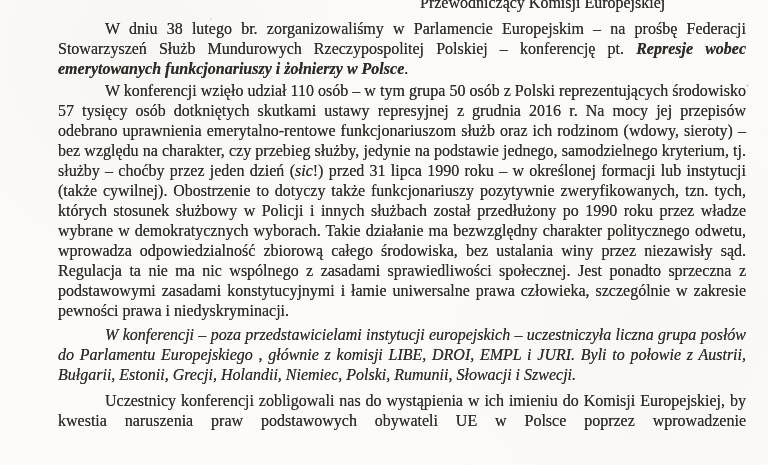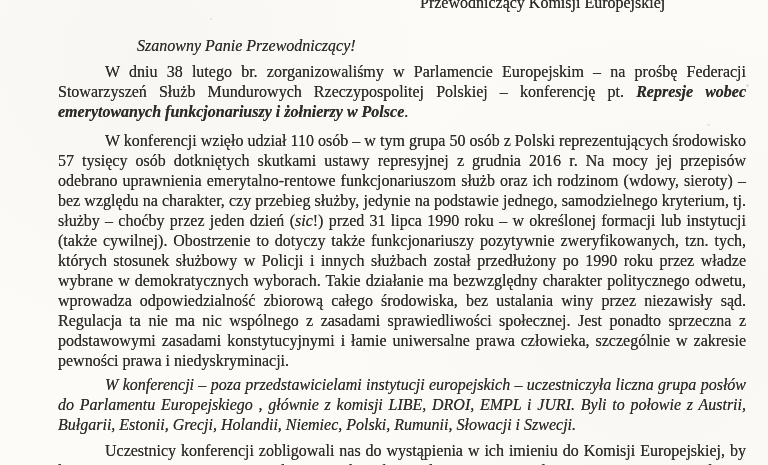--- a/index.html
+++ b/index.html
@@ -38,21 +38,21 @@
   .salutation {
     margin: 23px 0 0 79px;
     font-style: italic;
     text-align: left;
   }
   p.para {
     margin: 0;
     text-indent: 47px;
   }
   p.p1 { margin-top: 6px; }
-  p.p2 { margin-top: 9px; }
+  p.p2 { margin-top: 2px; }
   p.p3 { margin-top: 4px; font-style: italic; }
   p.p4 { margin-top: 6px; text-align-last: justify; }
   .bi { font-weight: bold; font-style: italic; }
   .i  { font-style: italic; }
   .speck {
     position: absolute;
     border-radius: 50%;
     background: #c7c3bc;
     opacity: 0.55;
   }
@@ -62,21 +62,20 @@
   .speck.s4 { left: 210px; top: 18px;  width: 2px; height: 2px; opacity: 0.45; }
   .speck.s5 { left: 96px;  top: 258px; width: 2px; height: 2px; opacity: 0.35; }
 </style>
 </head>
 <body style="background-color: rgb(252, 251, 248);">
 
 <div class="content" style="color: rgb(47, 44, 40);">
 
   <div class="recipient">Przewodniczący Komisji Europejskiej</div>
 
-  <div class="salutation">Szanowny Panie Przewodniczący!</div>
 
   <p class="para p1"><span>W dniu 38 lutego br. zorganizowaliśmy w Parlamencie Europejskim – na prośbę Federacji Stowarzyszeń Służb Mundurowych Rzeczypospolitej Polskiej – konferencję pt. </span><span class="bi">Represje wobec emerytowanych funkcjonariuszy i żołnierzy w Polsce</span><span>.</span></p>
 
   <p class="para p2"><span>W konferencji wzięło udział 110 osób – w tym grupa 50 osób z Polski reprezentujących środowisko 57 tysięcy osób dotkniętych skutkami ustawy represyjnej z grudnia 2016 r. Na mocy jej przepisów odebrano uprawnienia emerytalno-rentowe funkcjonariuszom służb oraz ich rodzinom (wdowy, sieroty) – bez względu na charakter, czy przebieg służby, jedynie na podstawie jednego, samodzielnego kryterium, tj. służby – choćby przez jeden dzień (</span><span class="i">sic</span><span>!) przed 31 lipca 1990 roku – w określonej formacji lub instytucji (także cywilnej). Obostrzenie to dotyczy także funkcjonariuszy pozytywnie zweryfikowanych, tzn. tych, których stosunek służbowy w Policji i innych służbach został przedłużony po 1990 roku przez władze wybrane w demokratycznych wyborach. Takie działanie ma bezwzględny charakter politycznego odwetu, wprowadza odpowiedzialność zbiorową całego środowiska, bez ustalania winy przez niezawisły sąd. Regulacja ta nie ma nic wspólnego z zasadami sprawiedliwości społecznej. Jest ponadto sprzeczna z podstawowymi zasadami konstytucyjnymi i łamie uniwersalne prawa człowieka, szczególnie w zakresie pewności prawa i niedyskryminacji.</span></p>
 
   <p class="para p3">W konferencji – poza przedstawicielami instytucji europejskich – uczestniczyła liczna grupa posłów do Parlamentu Europejskiego , głównie z komisji LIBE, DROI, EMPL i JURI. Byli to połowie z Austrii, Bułgarii, Estonii, Grecji, Holandii, Niemiec, Polski, Rumunii, Słowacji i Szwecji.</p>
 
   <p class="para p4">Uczestnicy konferencji zobligowali nas do wystąpienia w ich imieniu do Komisji Europejskiej, by kwestia naruszenia praw podstawowych obywateli UE w Polsce poprzez wprowadzenie</p>
 
 </div>

